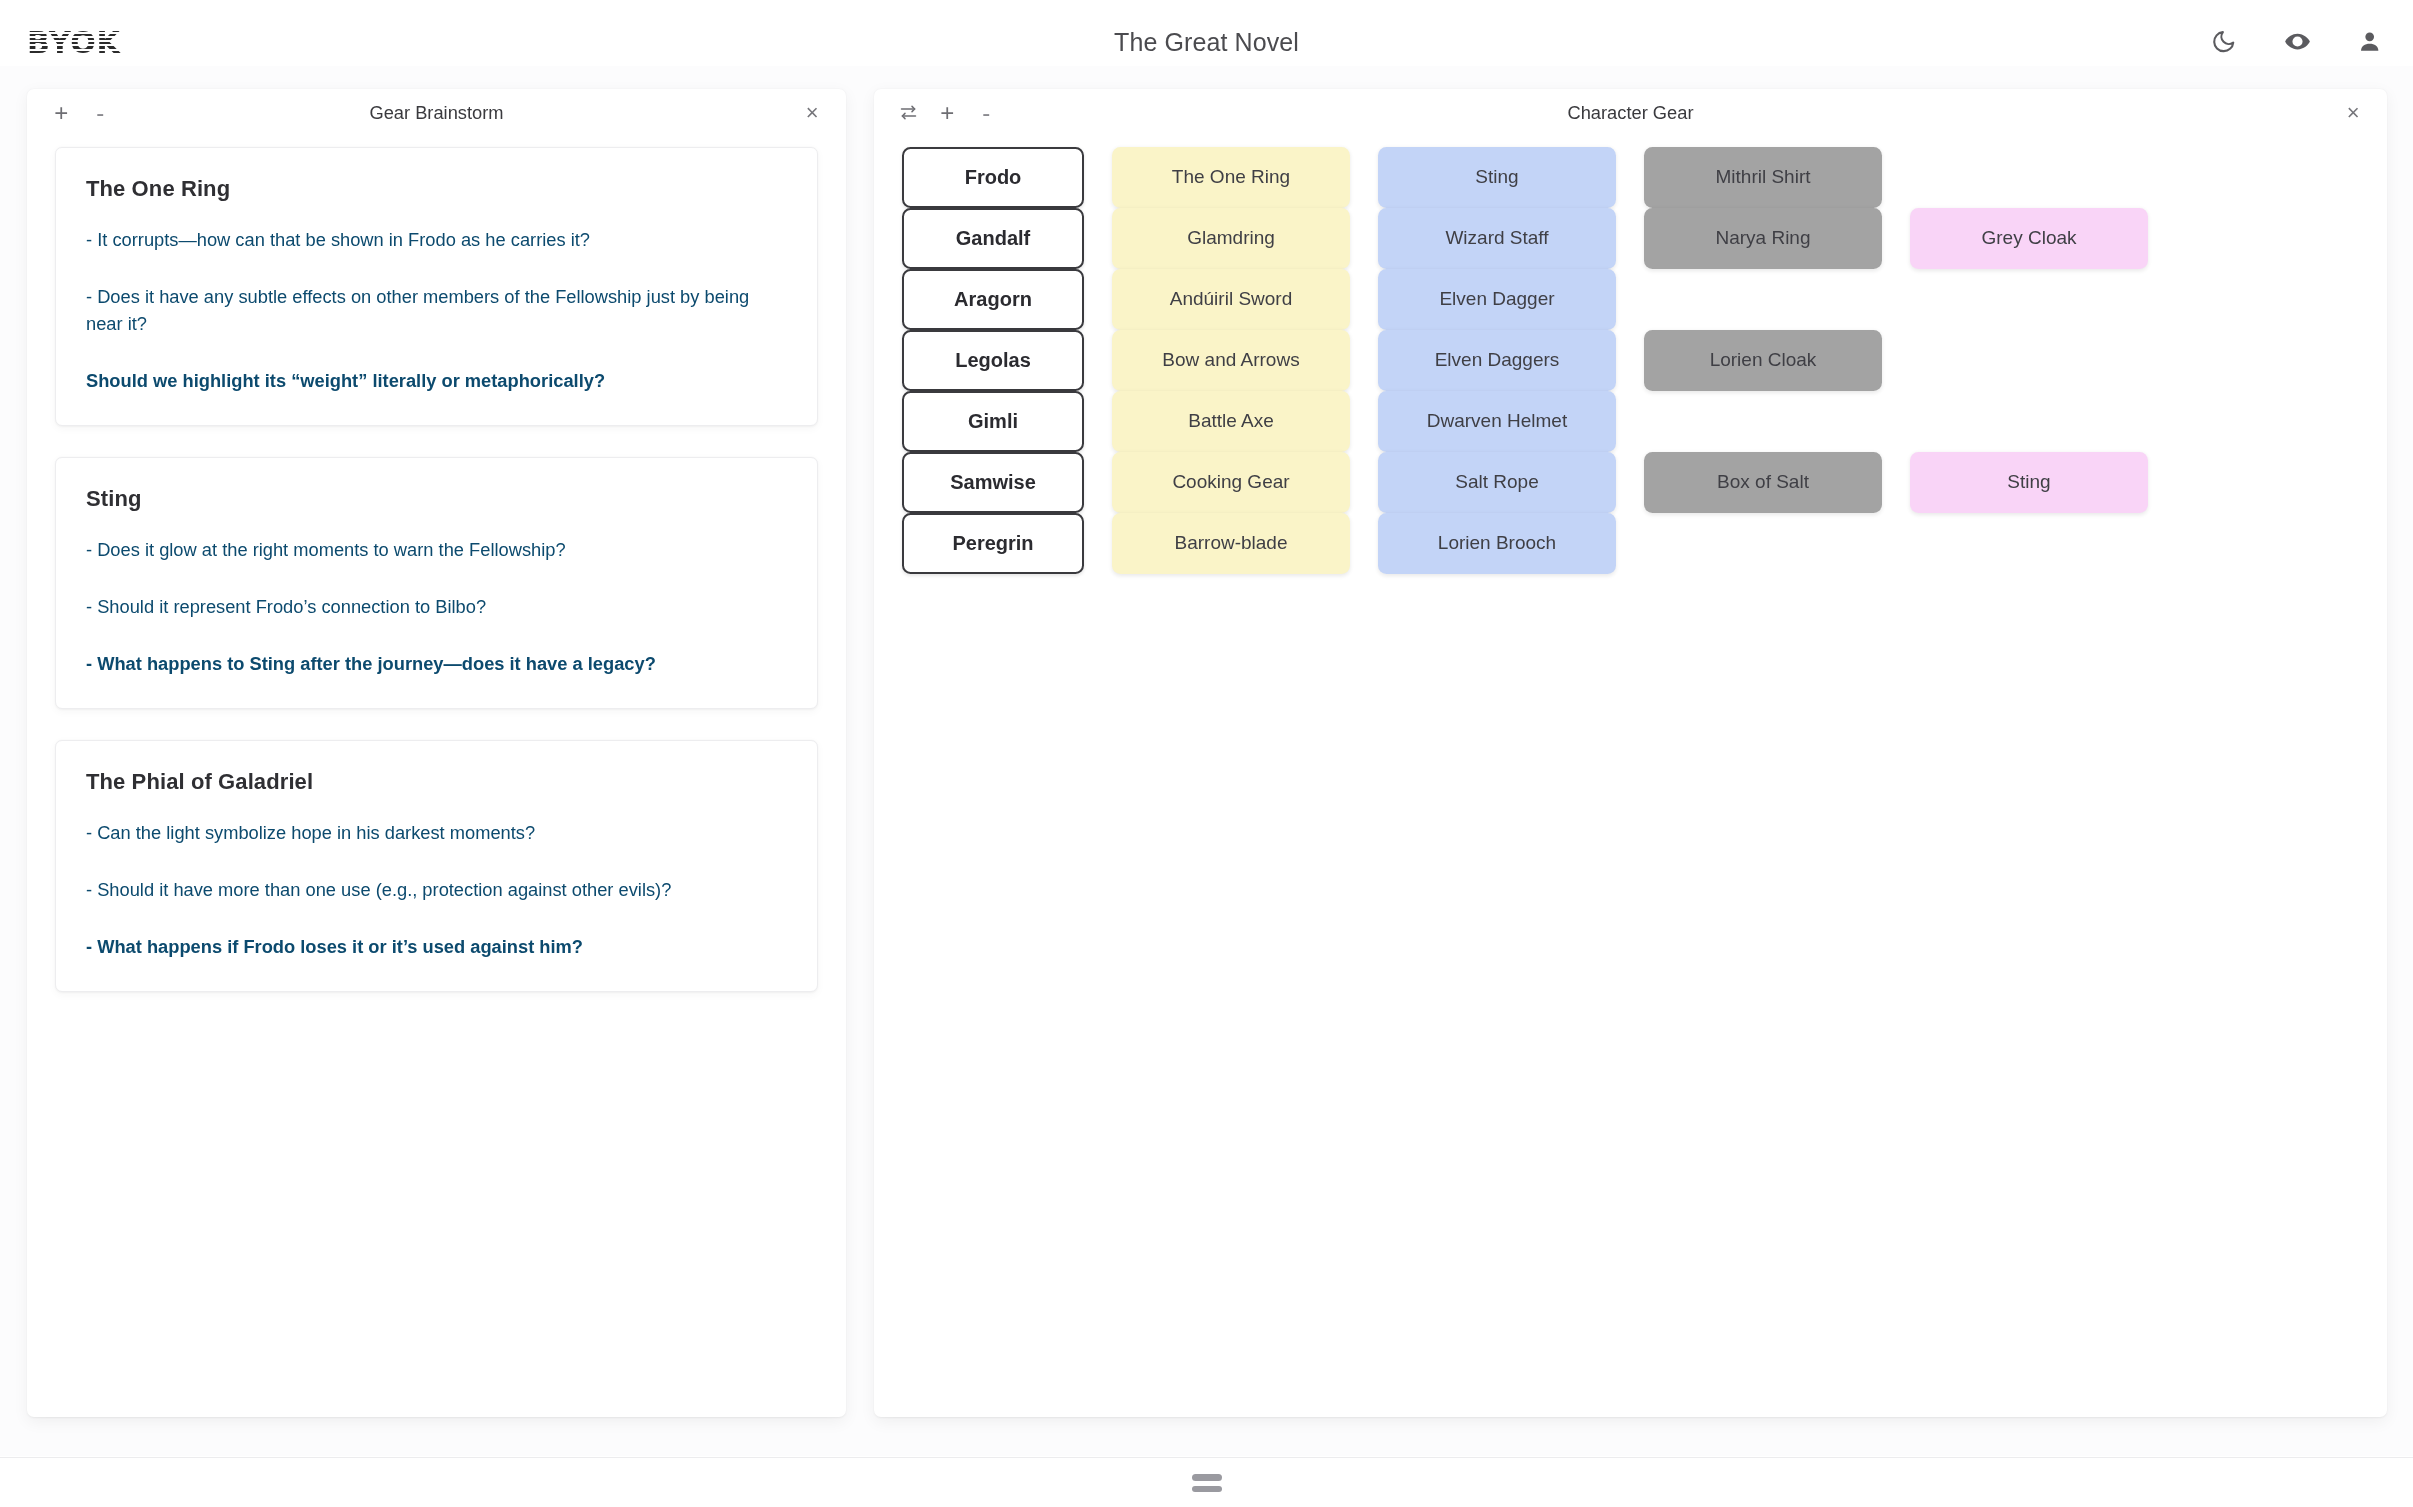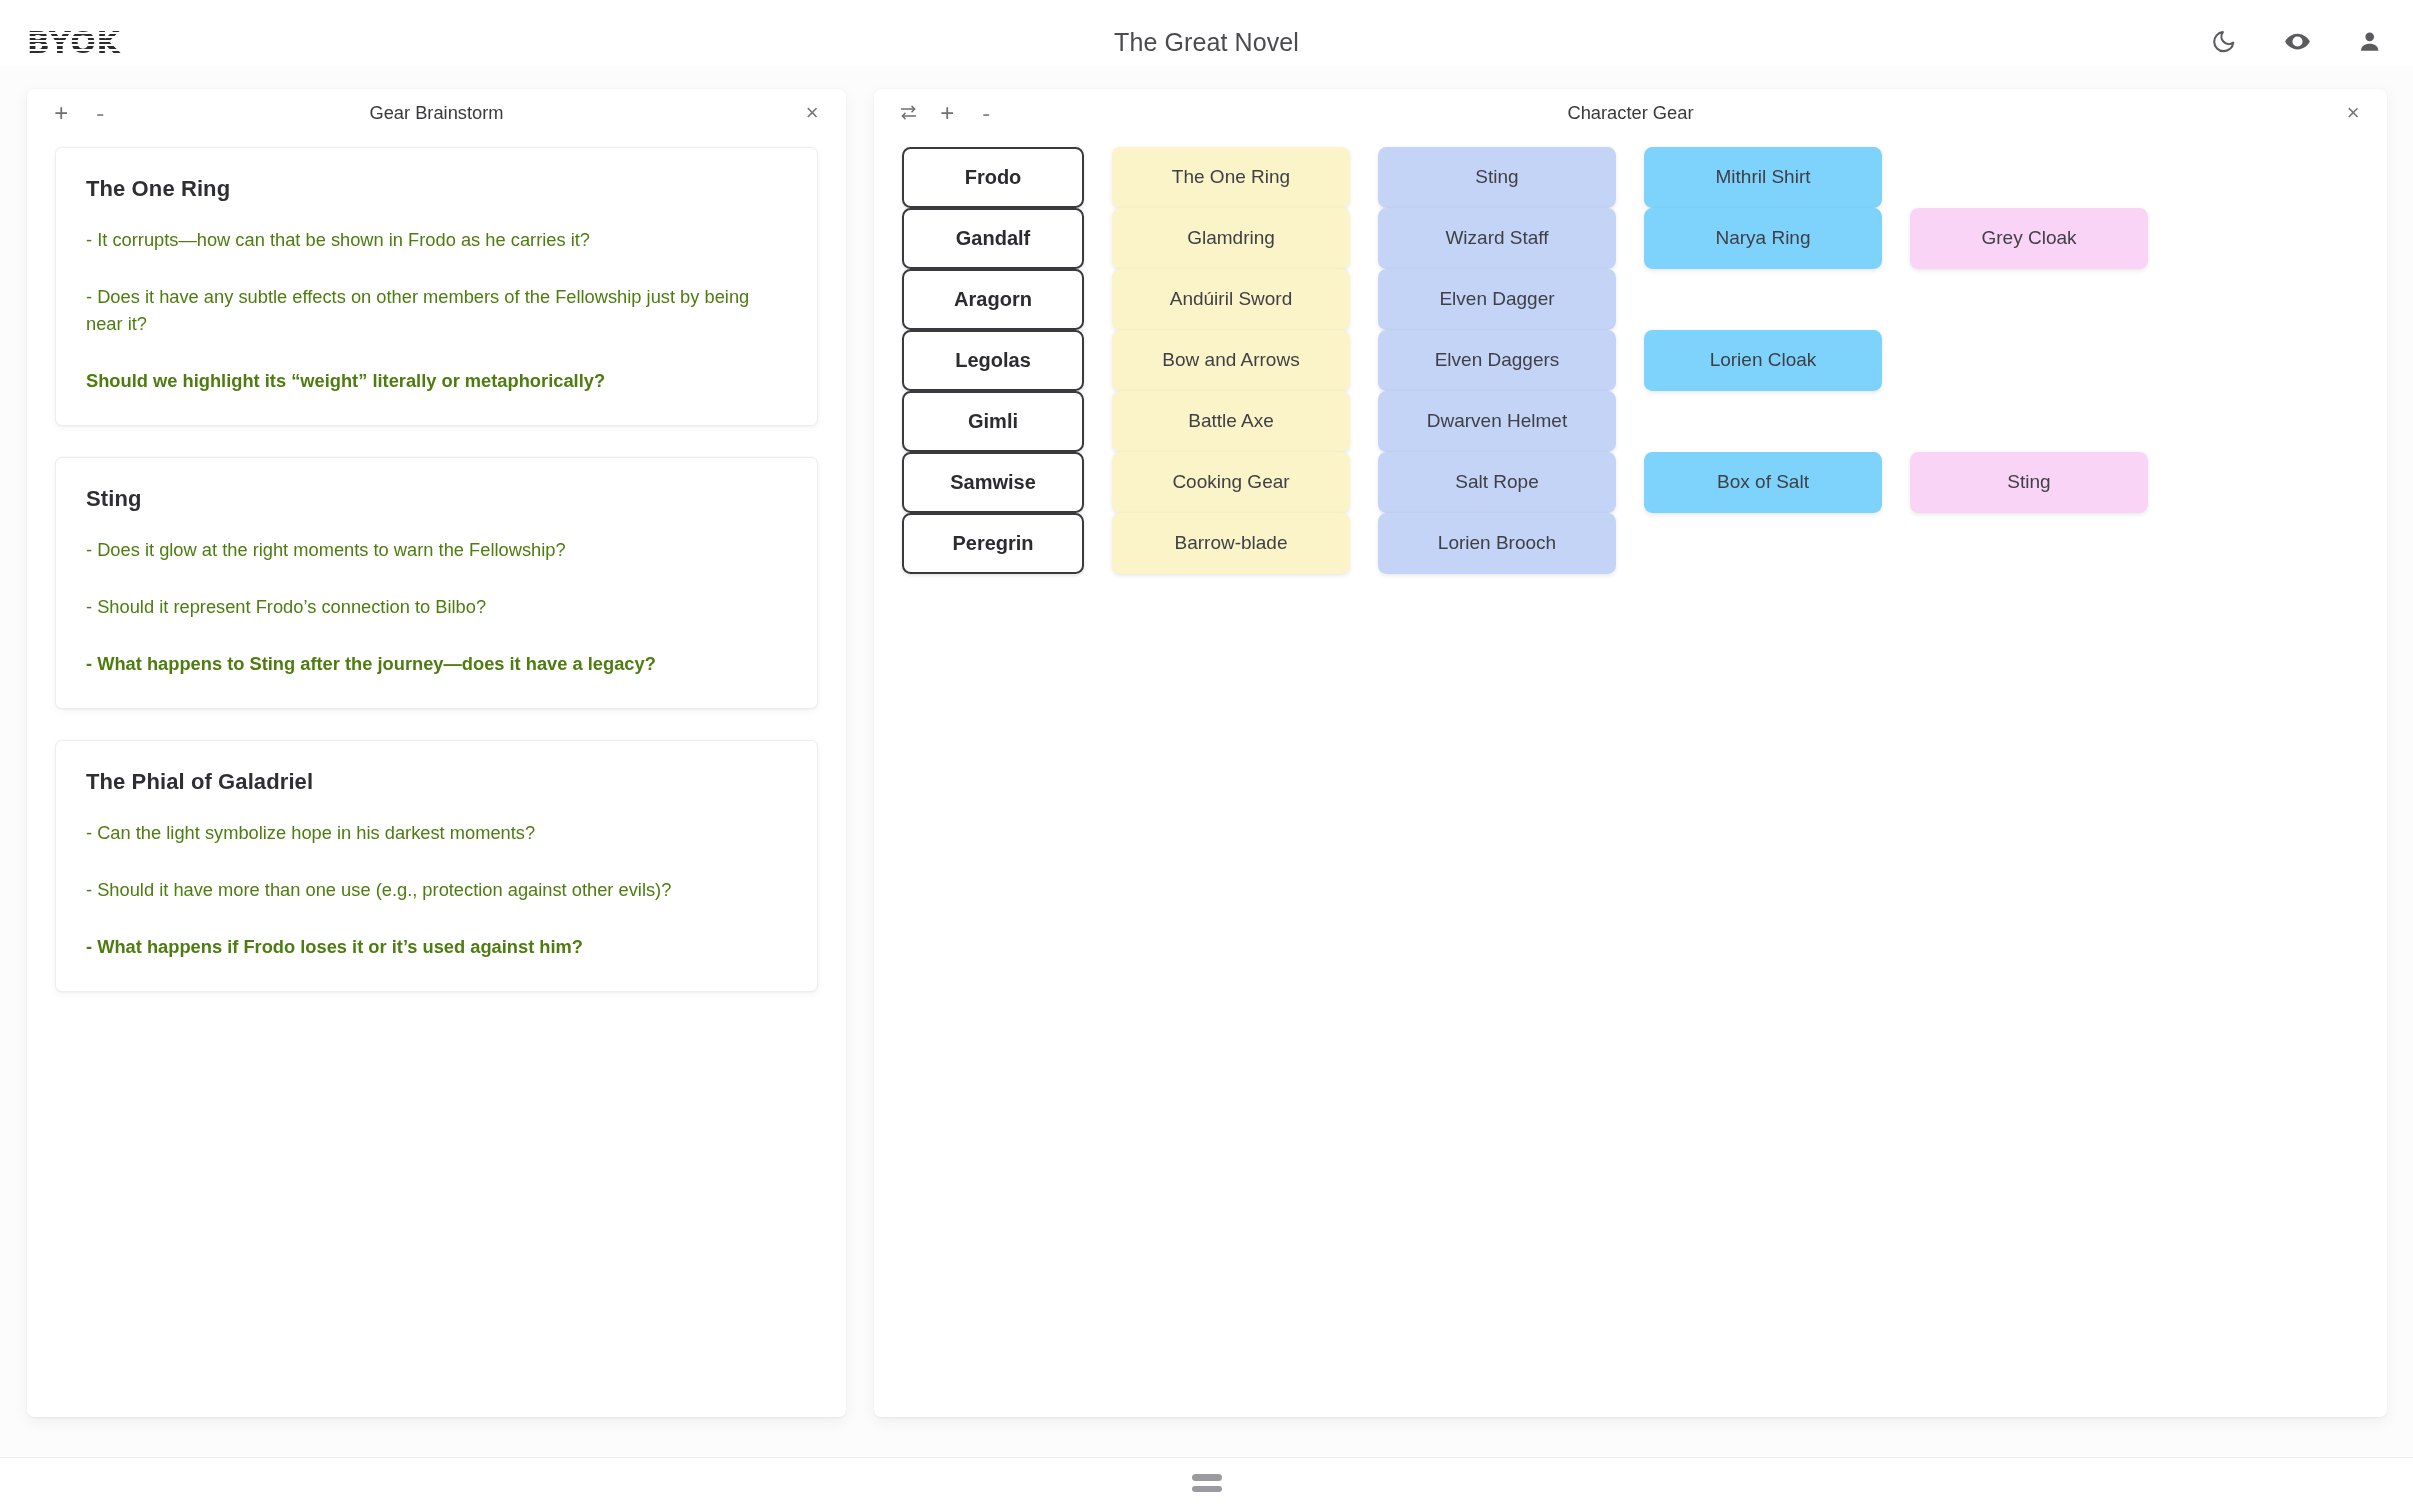--- a/index.html
+++ b/index.html
@@ -189,21 +189,21 @@
   .note-title {
     font-size: 22px;
     font-weight: 700;
     color: #2f2f33;
     margin-bottom: 24px;
     letter-spacing: 0.1px;
   }
   .note-line {
     font-size: 18.3px;
     line-height: 1.48;
-    color: #4d7c0f;
+    color: #0c4a6e;
     margin-bottom: 30px;
   }
   .note-line:last-child { margin-bottom: 0; font-weight: bold; }
 
   
   .gear-grid {
     padding: 10px 28px 0 28px;
     display: flex;
     flex-direction: column;
     gap: 0;
@@ -239,21 +239,21 @@
     font-size: 19px;
     color: #3f3f45;
     box-shadow: 0 1.4px 4.2px rgba(0,0,0,0.09);
     cursor: pointer;
     flex: 0 0 auto;
     text-align: center;
     padding: 0 7px;
   }
   .c-yellow { background: #faf4c8; }
   .c-blue   { background: #c3d4f7; }
-  .c-cyan   { background: #7dd3fc; }
+  .c-cyan   { background: #a3a3a3; }
   .c-pink   { background: #f9d4f7; }
 
   
   .bottombar {
     position: absolute;
     left: 0;
     top: 1457px;
     width: 2413px;
     height: 51px;
     background: #ffffff;

